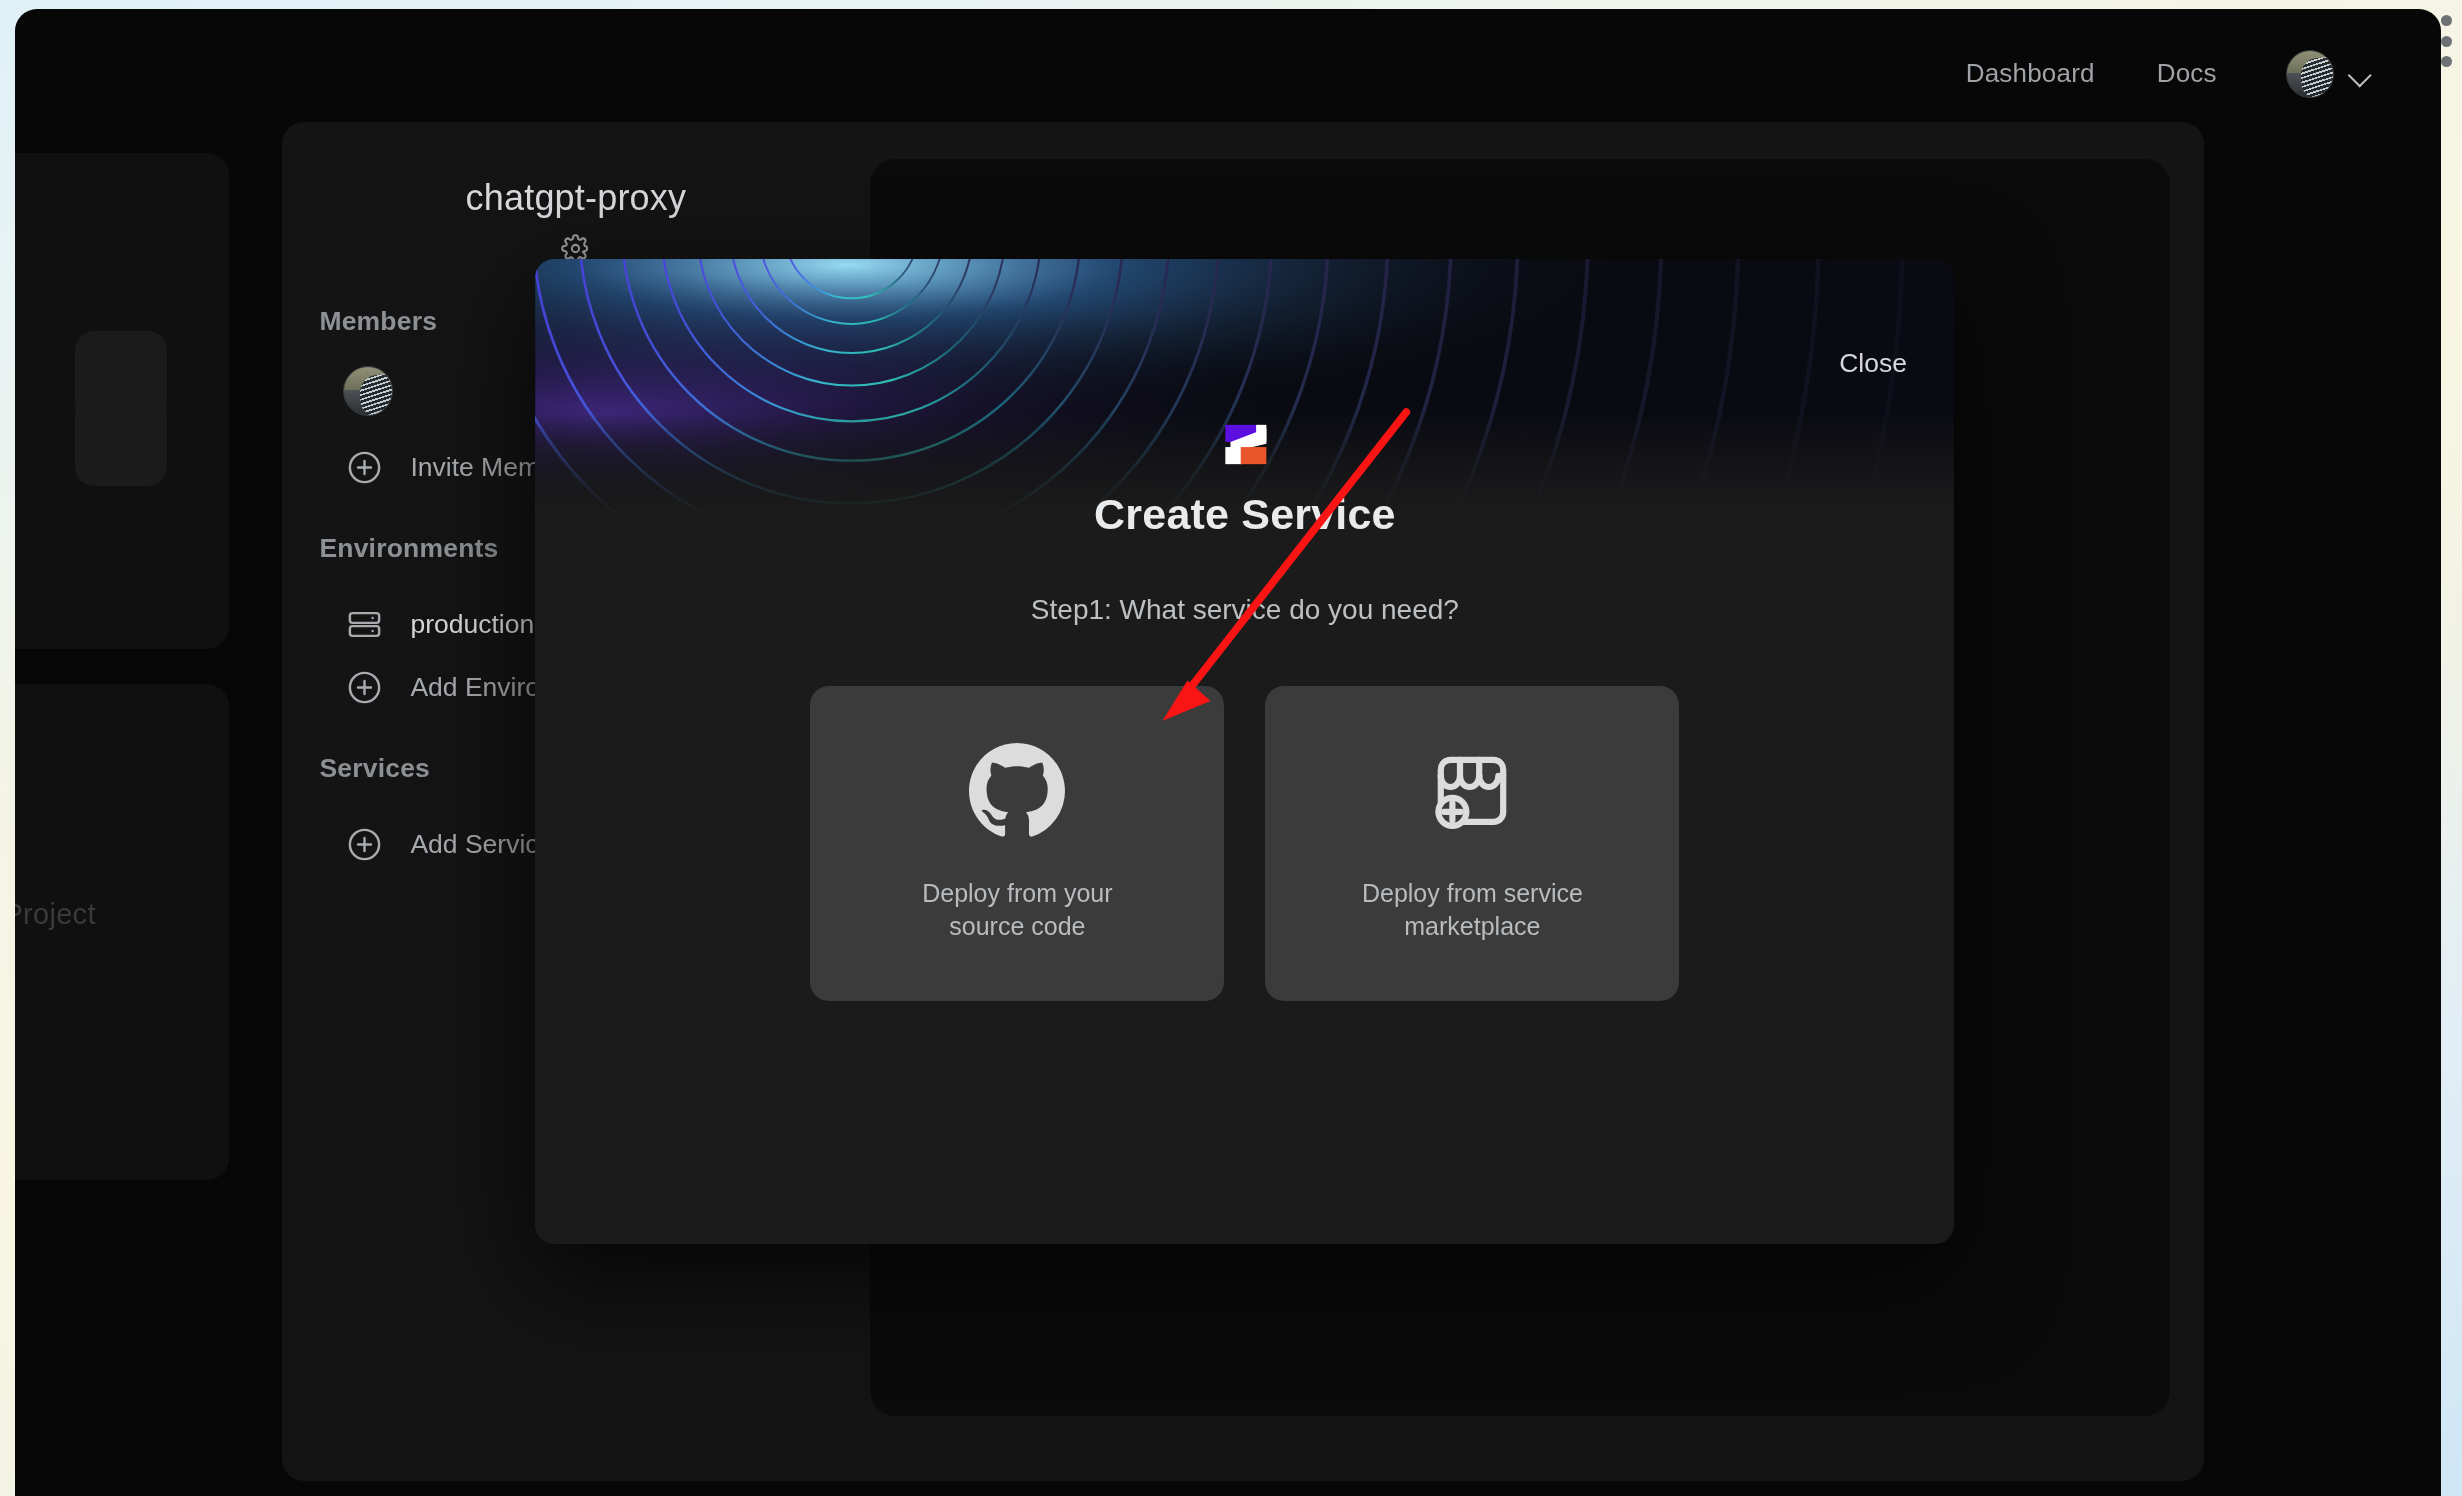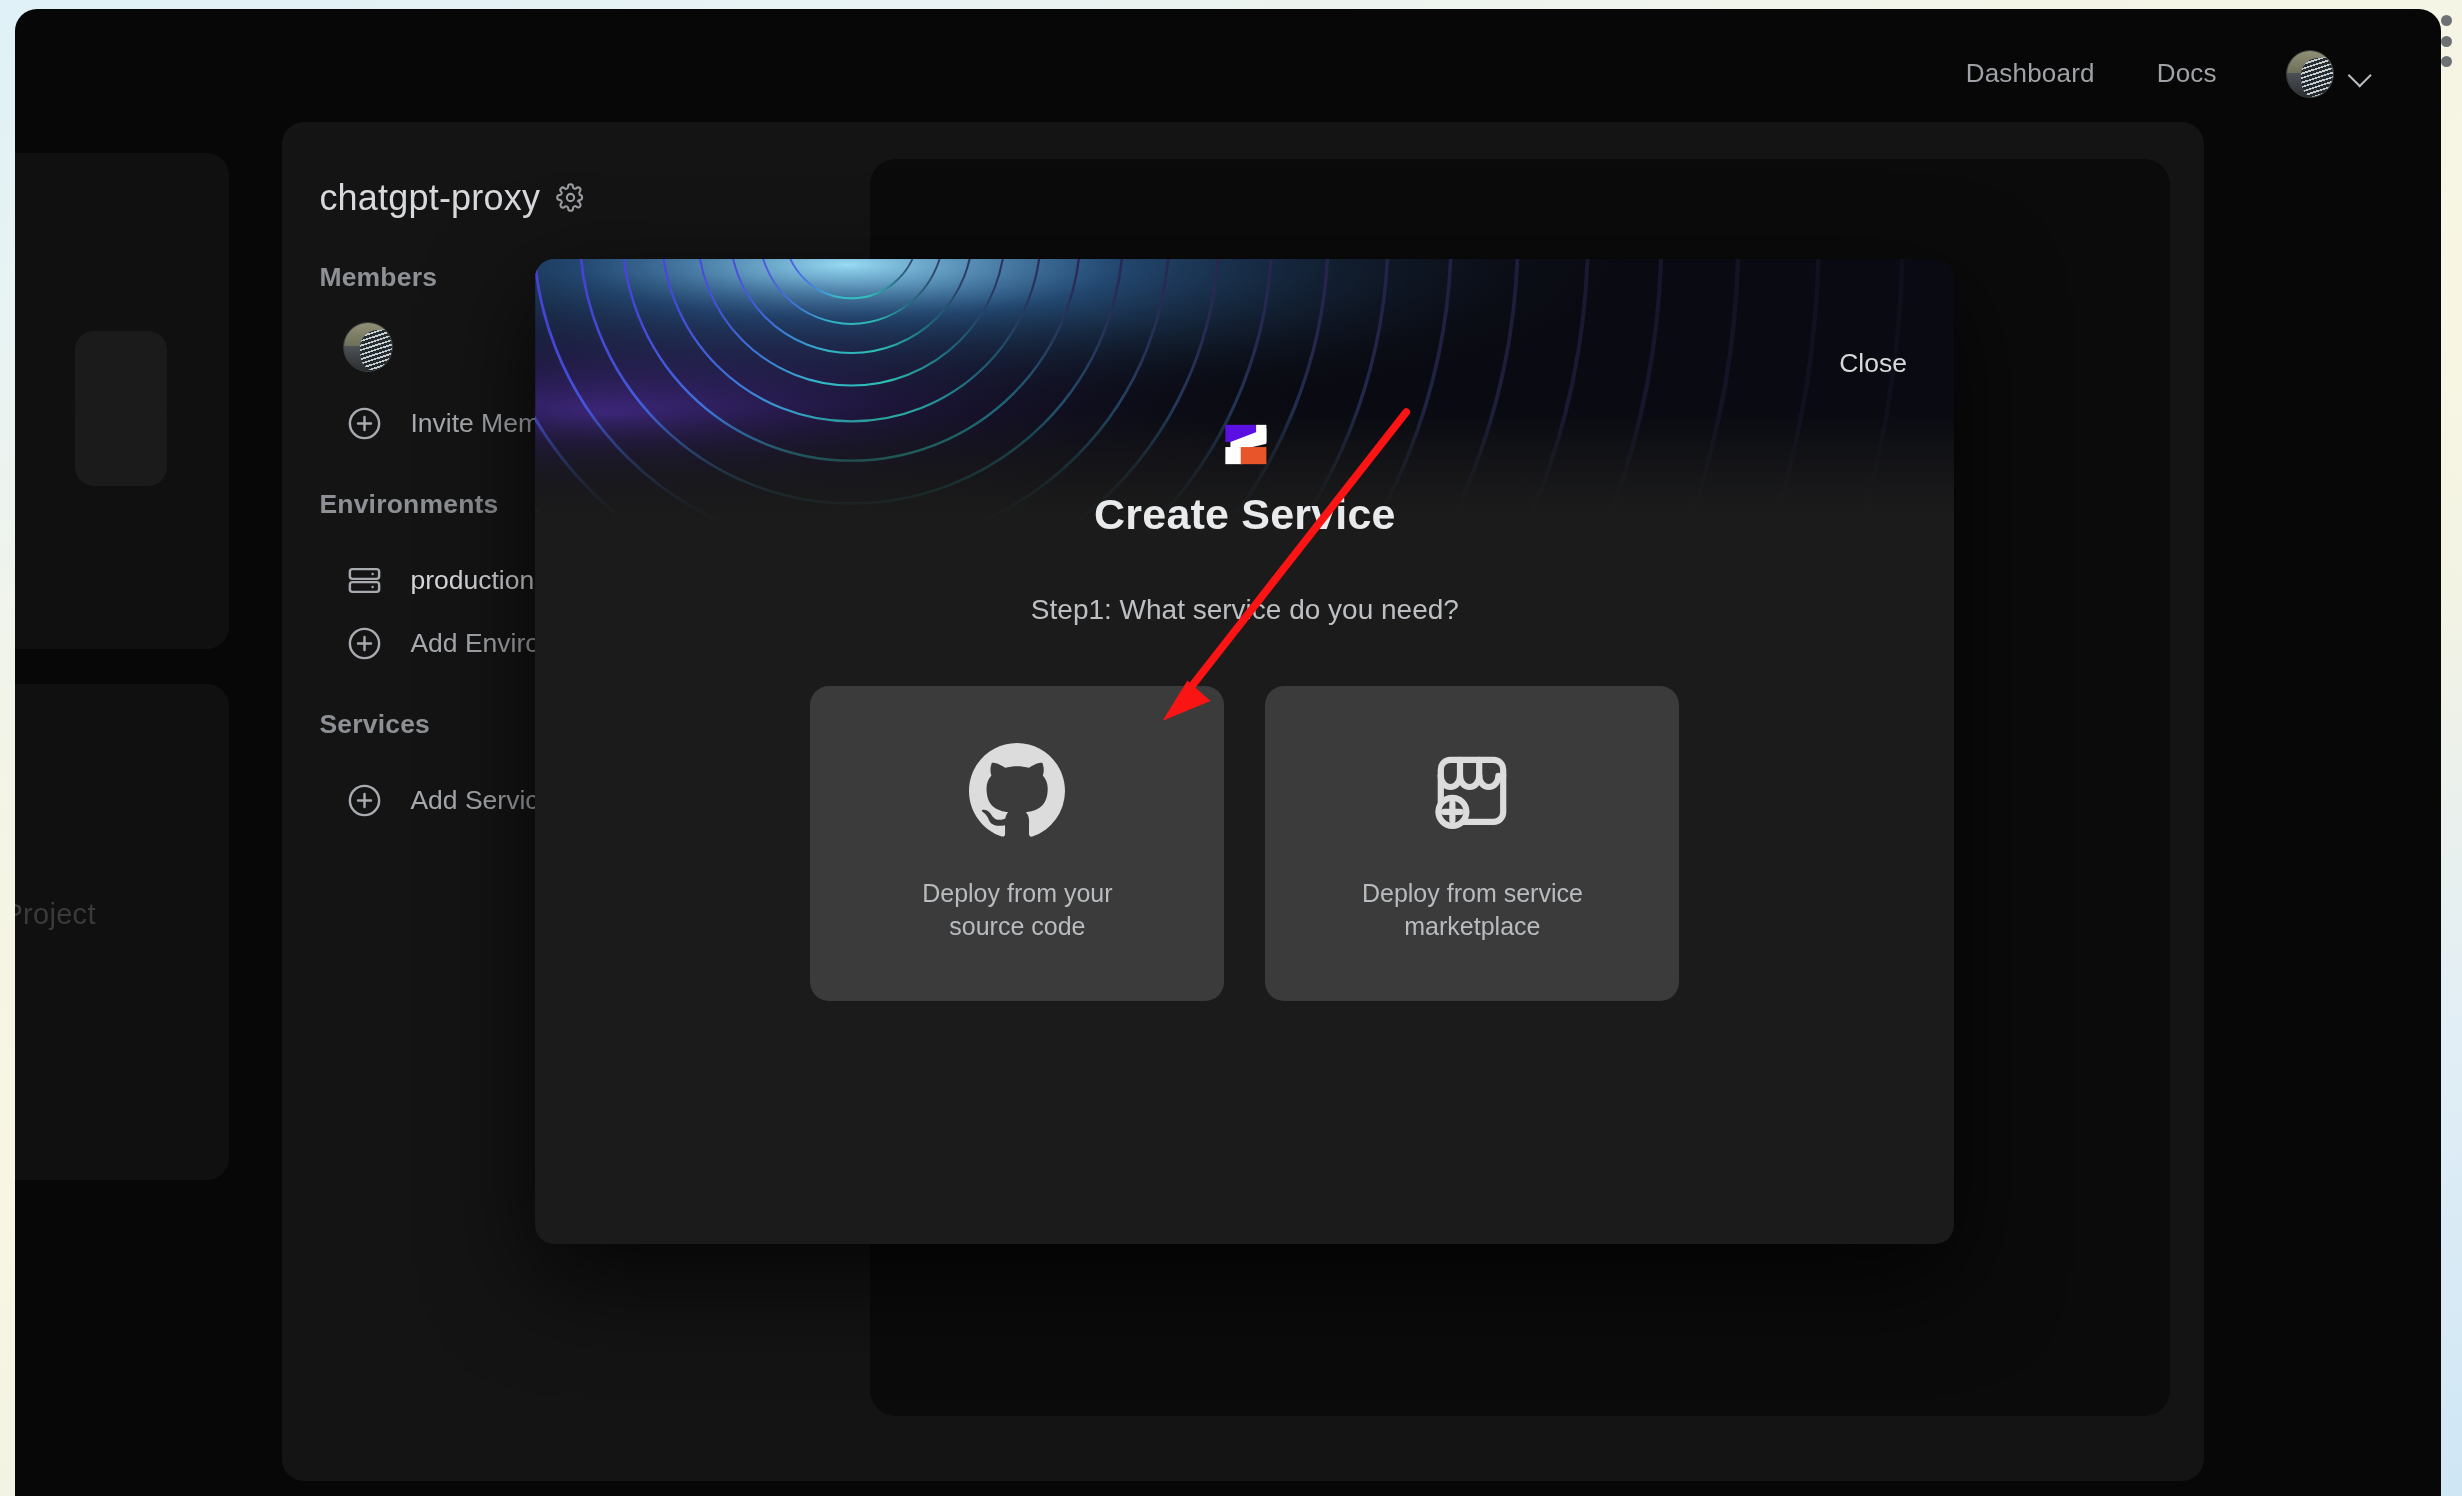--- a/index.html
+++ b/index.html
@@ -157,20 +157,21 @@
     left: 304px; top: 168px;
     width: 513px;
     color: #c9ccd0;
     z-index: 3;
   }
   #project-row {
     display: flex;
     align-items: center;
     gap: 15.4px;
     margin-bottom: 43px;
+    flex-direction: column;
   }
   #project-title {
     font-size: 36px;
     color: #d7d9dc;
     letter-spacing: 0.2px;
   }
   .gear {
     width: 29px; height: 29px;
     position: relative;
     flex: none;

